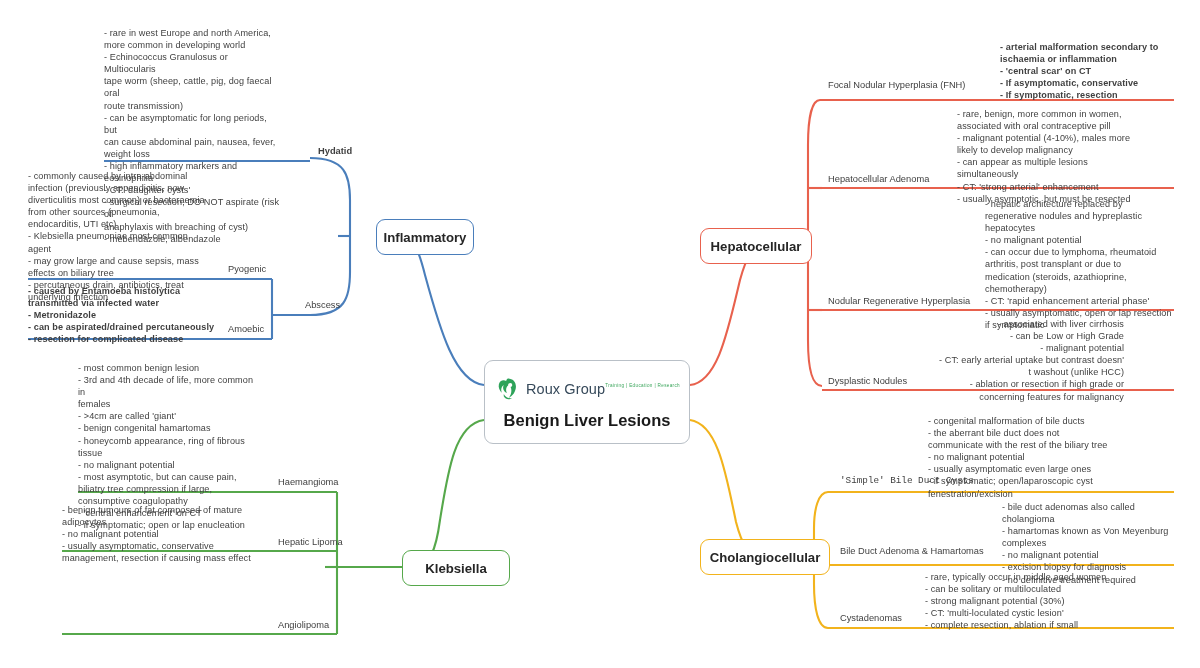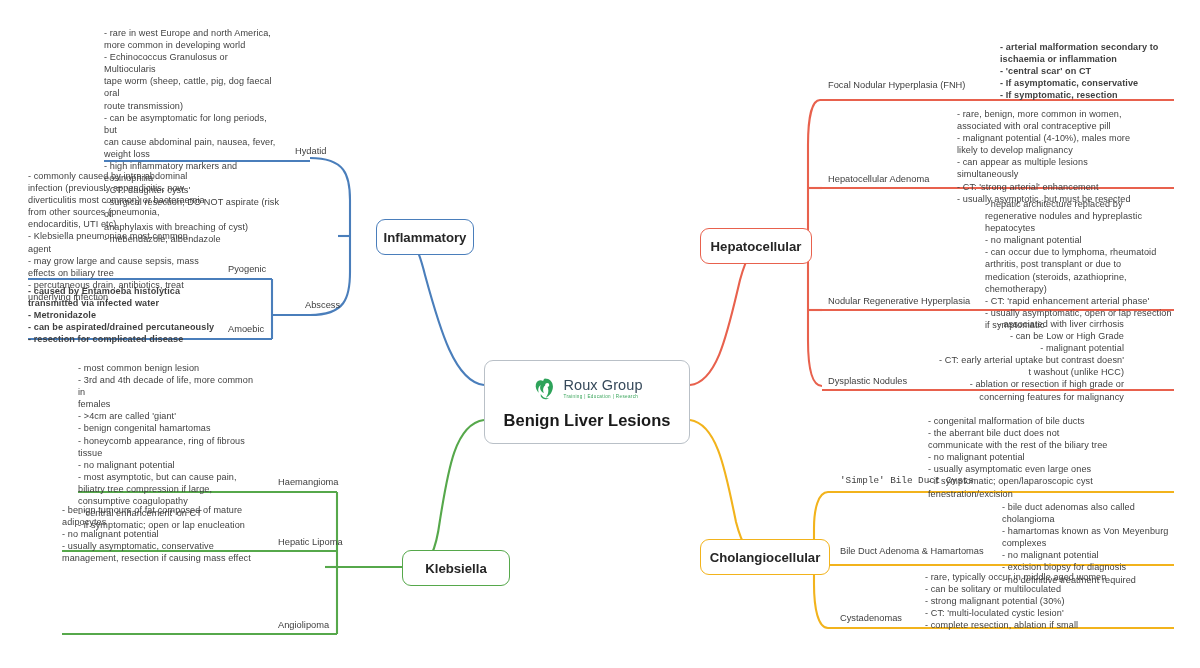--- a/index.html
+++ b/index.html
@@ -28,21 +28,21 @@
   .branch-yellow{border:1.6px solid #f2b31c;}
 
   #center-node{
     position:absolute;left:484px;top:360px;width:206px;height:84px;
     border:1.4px solid #b9c0c7;border-radius:9px;background:#fff;
     display:flex;flex-direction:column;align-items:center;justify-content:center;
     box-sizing:border-box;
   }
   .logo-row{display:flex;align-items:center;gap:6px;margin-top:2px;}
   .logo-mark{width:26px;height:26px;flex:0 0 26px;}
-  .logo-txt{display:flex;flex-direction:column;line-height:1;}
+  .logo-txt{display:flex;line-height:1;}
   .logo-name{font-size:14.5px;color:#36495a;letter-spacing:.1px;}
   .logo-tag{font-size:4.6px;color:#3aa55b;letter-spacing:.35px;margin-top:2.5px;}
   .center-title{font-size:16.5px;font-weight:bold;color:#1a1a1a;margin-top:9px;}
 </style>
 </head>
 <body>
 
 <div id="canvas">
 
   <svg class="links" viewBox="0 0 1200 668">
@@ -121,21 +121,21 @@
 tape worm (sheep, cattle, pig, dog faecal oral
 route transmission)
 - can be asymptomatic for long periods, but
 can cause abdominal pain, nausea, fever,
 weight loss
 - high inflammatory markers and eosinophilia
 - CT: 'daughter cysts'
 - surgical resection, DO NOT aspirate (risk of
 anaphylaxis with breaching of cyst)
 - mebendazole, albendazole</div>
-  <div class="leaf-label" style="left:295px;top:146px;">Hydatid</div>
+  <div class="leaf-label" style="left:318px;top:146px;font-weight:bold;">Hydatid</div>
 
   <div class="leaf-text" style="left:28px;top:170px;width:180px;">- commonly caused by intra-abdominal
 infection (previously appendicitis, now
 diverticulitis most common) or bacteraemia
 from other sources (pneumonia,
 endocarditis, UTI etc)
 - Klebsiella pneumoniae most common agent
 - may grow large and cause sepsis, mass
 effects on biliary tree
 - percutaneous drain, antibiotics, treat

